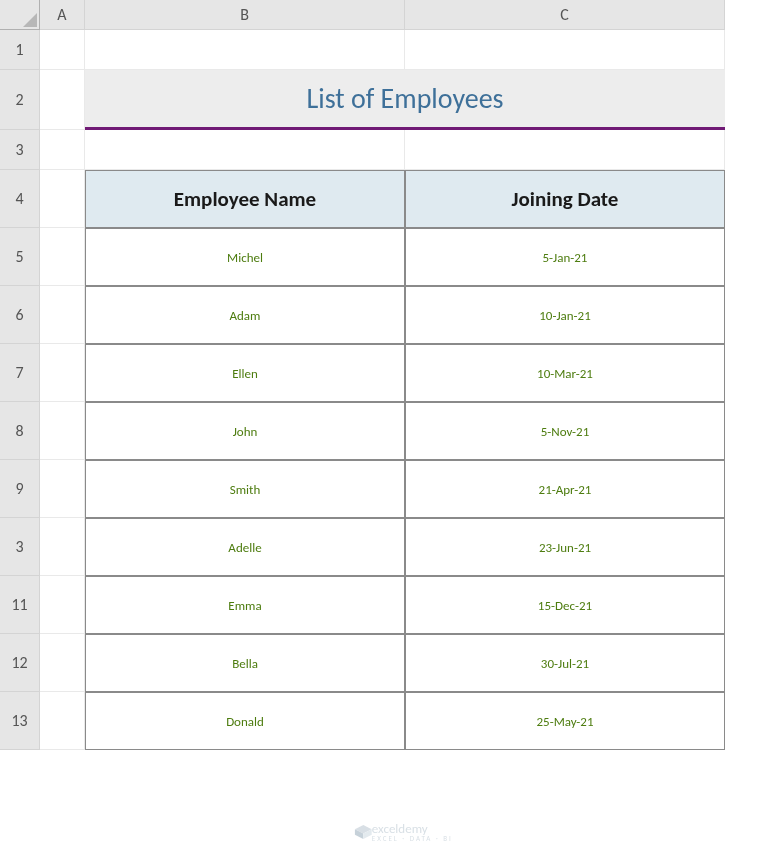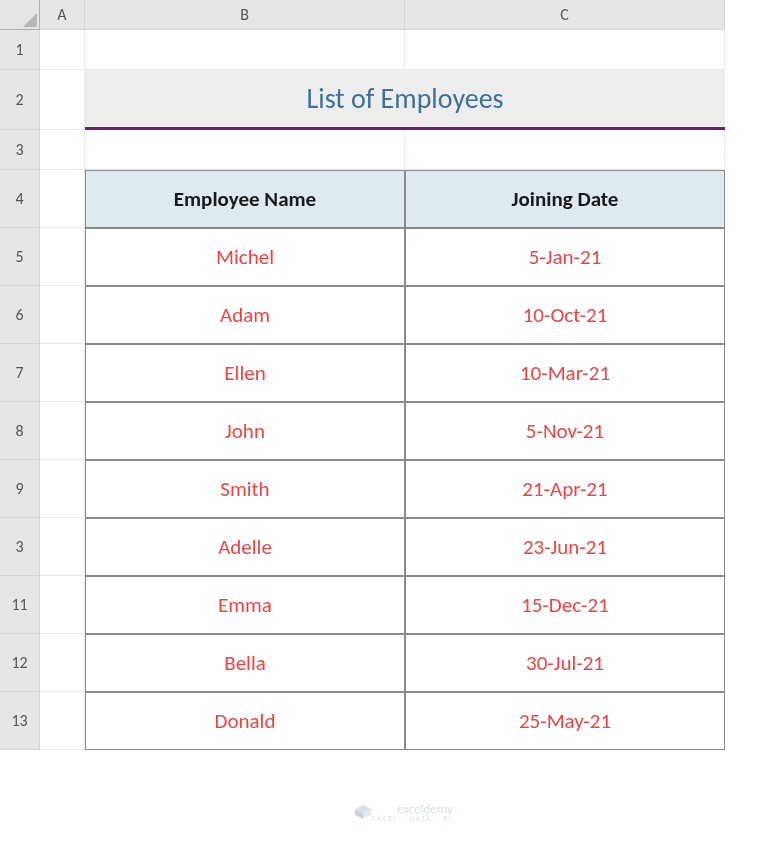--- a/index.html
+++ b/index.html
@@ -80,42 +80,41 @@
       border: 1px solid #8a8a8a;
       font-size: 21px;
       font-weight: bold;
       color: #1a1a1a;
       display: flex;
       align-items: center;
       justify-content: center;
     }
     .data-cell {
       border: 1px solid #8a8a8a;
-      font-size: 21px;
-      color: #ef4444;
+      font-size: 13px;
+      color: #4d7c0f;
       display: flex;
       align-items: center;
       justify-content: center;
       background: #fff;
     }
     .empty-a {
       border-right: 1px solid #e9e9e9;
       border-bottom: 1px solid #e9e9e9;
     }
     .watermark {
       position: absolute;
       left: 50%;
       transform: translateX(-30%);
-      bottom: 20px;
+      bottom: 0;
       color: #cfd8df;
       font-size: 13px;
       display: flex;
       align-items: center;
       opacity: 0.8;
-      text-align: right;
     }
     .watermark-icon {
       width: 18px;
       height: 14px;
     }
     .wm-text { line-height: 1; }
     .wm-sub { font-size: 7px; letter-spacing: 2px; color:#cfd8df; }
   </style>
 </head>
 <body>
@@ -147,21 +146,21 @@
   <div class="table-header-cell">Joining Date</div>
 
   <div class="row-header">5</div>
   <div class="empty-a"></div>
   <div class="data-cell">Michel</div>
   <div class="data-cell">5-Jan-21</div>
 
   <div class="row-header">6</div>
   <div class="empty-a"></div>
   <div class="data-cell">Adam</div>
-  <div class="data-cell">10-Oct-21</div>
+  <div class="data-cell">10-Jan-21</div>
 
   <div class="row-header">7</div>
   <div class="empty-a"></div>
   <div class="data-cell">Ellen</div>
   <div class="data-cell">10-Mar-21</div>
 
   <div class="row-header">8</div>
   <div class="empty-a"></div>
   <div class="data-cell">John</div>
   <div class="data-cell">5-Nov-21</div>

